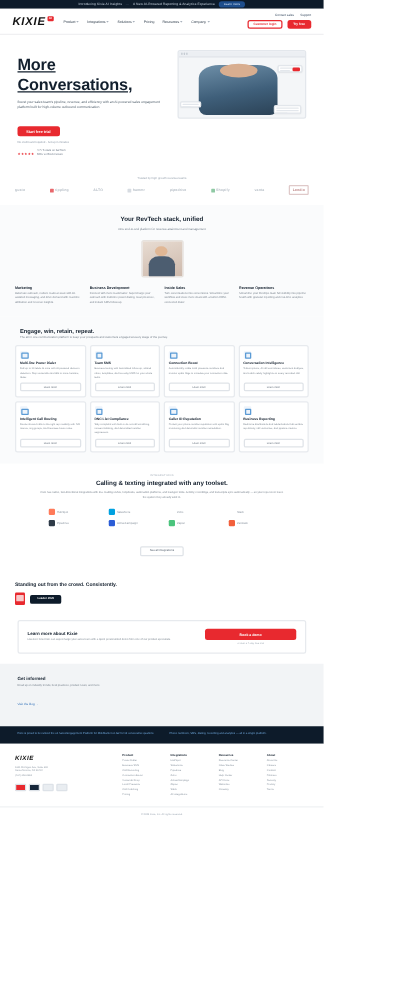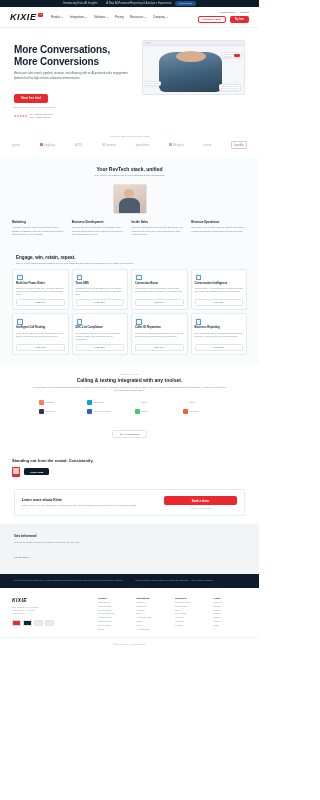--- a/index.html
+++ b/index.html
@@ -50,21 +50,21 @@
     border-radius:2px; padding:1.6px 5px; border:none; white-space:nowrap;
   }
   .btn-outline {
     background:#fff; color:#e8292f; font-size:2.5px; font-weight:600;
     border:0.5px solid #e8292f; border-radius:2px; padding:1.3px 3.5px; white-space:nowrap;
   }
 
   
   .hero { background:#ffffff; padding:12px 14px 10px 14px; display:flex; gap:6px; }
   .hero-left { width:54%; padding-top:4px; }
-  .hero-h1 { font-size:10px; font-weight:700; line-height:1.22; color:#121f2d; letter-spacing:-0.15px; }
+  .hero-h1 { font-size:13px; font-weight:700; line-height:1.22; color:#121f2d; letter-spacing:-0.15px;text-decoration:underline; }
   .hero-sub { font-size:2.7px; line-height:1.55; color:#55636f; margin-top:4px; width:96%; }
   .hero-cta { margin-top:5px; }
   .hero-cta .btn-red { padding:2.4px 7px; font-size:3px; border-radius:2px; }
   .hero-note { font-size:2.2px; color:#8b97a5; margin-top:2.2px; }
   .hero-rating { margin-top:5px; display:flex; align-items:center; gap:2px; }
   .stars { color:#e8292f; font-size:2.8px; letter-spacing:.2px; }
   .rating-txt { font-size:2.2px; color:#6b7785; line-height:1.3; }
   .hero-right { width:46%; position:relative; }
   .hero-card {
     background:#f4f6f8; border:0.5px solid #e3e7ec; border-radius:2px;
@@ -255,21 +255,20 @@
         <span class="btn-outline">Customer login</span>
         <span class="btn-red">Try free</span>
       </div>
     </div>
   </div>
 
   <div class="hero">
     <div class="hero-left">
       <div class="hero-h1">
         <div>More Conversations,</div>
-        <div>More Conversions</div>
       </div>
       <div class="hero-sub">Boost your sales team's pipeline, revenue, and efficiency with an AI-powered sales engagement platform built for high-volume outbound communication.</div>
       <div class="hero-cta">
         <span class="btn-red">Start free trial</span>
         <div class="hero-note">No credit card required · Set up in minutes</div>
       </div>
       <div class="hero-rating">
         <span class="stars">★★★★★</span>
         <span class="rating-txt">
           <span>4.7 / 5 stars on G2 from</span><br>

